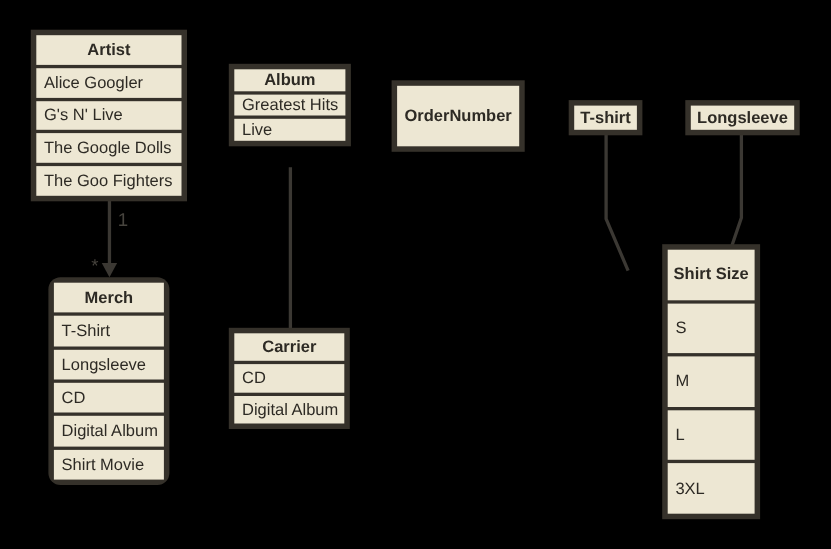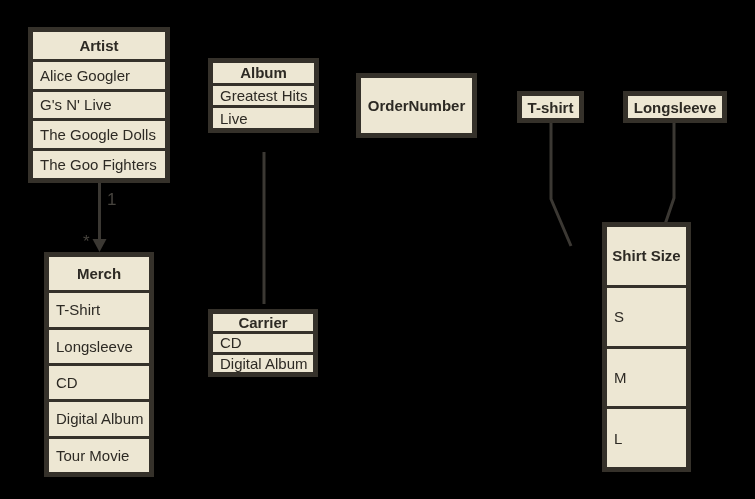--- a/index.html
+++ b/index.html
@@ -102,35 +102,36 @@
   </div>
 
   <div class="node" style="left:517px; top:91px; width:67px; height:32px;">
     <div class="cell hdr">T-shirt</div>
   </div>
 
   <div class="node" style="left:623px; top:91px; width:104px; height:32px;">
     <div class="cell hdr">Longsleeve</div>
   </div>
 
-  <div class="node" style="left:44px; top:252px; width:110px; height:225px;">
+  <div class="node" style="left:44px; top:252px; width:110px; height:189px;border-radius:11px;">
     <div class="cell hdr">Merch</div>
     <div class="cell">T-Shirt</div>
     <div class="cell">Longsleeve</div>
     <div class="cell">CD</div>
     <div class="cell">Digital Album</div>
-    <div class="cell">Tour Movie</div>
+    <div class="cell">Shirt Movie</div>
   </div>
 
-  <div class="node" style="left:208px; top:309px; width:110px; height:68px;">
+  <div class="node" style="left:208px; top:298px; width:110px; height:92px;">
     <div class="cell hdr">Carrier</div>
     <div class="cell">CD</div>
     <div class="cell">Digital Album</div>
   </div>
 
   <div class="node" style="left:568px; top:222px; width:89px; height:250px;margin-left:34px;">
     <div class="cell hdr">Shirt Size</div>
     <div class="cell">S</div>
     <div class="cell">M</div>
     <div class="cell">L</div>
+    <div class="cell">3XL</div>
   </div>
 
 </div>
 
 </body></html>

